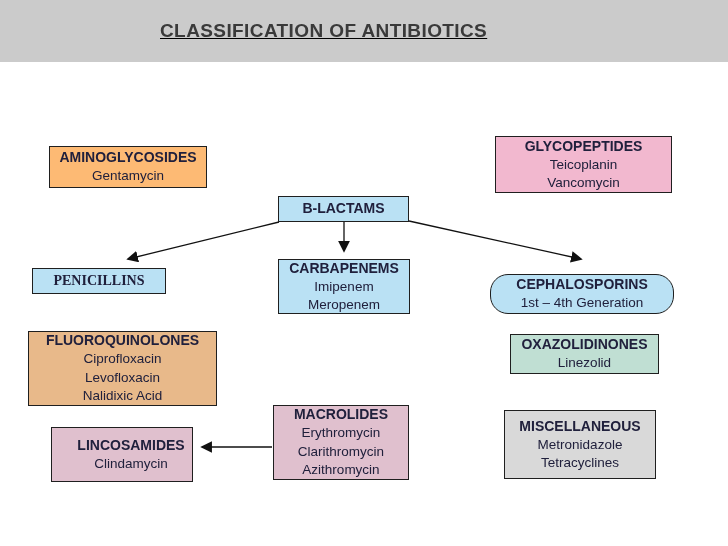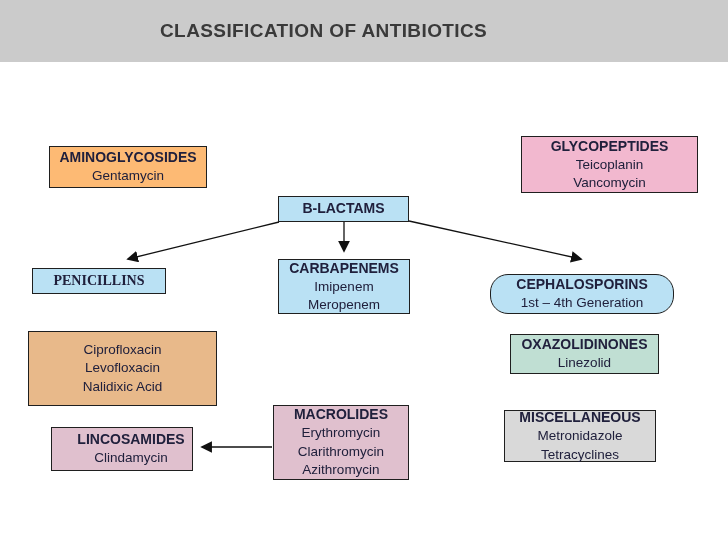--- a/index.html
+++ b/index.html
@@ -18,20 +18,21 @@
   .header-band {
     position: absolute;
     left: 0; top: 0;
     width: 728px;
     height: 62px;
     background: #cbcbcb;
     display: flex;
     align-items: center;
     box-sizing: border-box;
     padding-left: 160px;
+    text-decoration: underline;
   }
   .slide-title {
     font-size: 19px;
     font-weight: 700;
     letter-spacing: 0.4px;
     color: #3a3a3a;
   }
   .arrow-layer {
     position: absolute;
     left: 0; top: 0;
@@ -63,23 +64,23 @@
   }
   
   .n-aminoglycosides { left: 49px;  top: 146px; width: 158px; height: 42px; }
   .n-glycopeptides   { left: 495px; top: 136px; width: 177px; height: 57px; }
   .n-blactams        { left: 278px; top: 196px; width: 131px; height: 26px; }
   .n-penicillins     { left: 32px;  top: 268px; width: 134px; height: 26px; }
   .n-carbapenems     { left: 278px; top: 259px; width: 132px; height: 55px; }
   .n-cephalosporins  { left: 490px; top: 274px; width: 184px; height: 40px; border-radius: 18px; }
   .n-fluoroquinolones{ left: 28px;  top: 331px; width: 189px; height: 75px; }
   .n-oxazolidinones  { left: 510px; top: 334px; width: 149px; height: 40px; }
-  .n-lincosamides    { left: 51px;  top: 427px; width: 142px; height: 44px; padding-left: 20px; }
+  .n-lincosamides    { left: 51px;  top: 427px; width: 142px; height: 55px; padding-left: 20px; }
   .n-macrolides      { left: 273px; top: 405px; width: 136px; height: 75px; }
-  .n-miscellaneous   { left: 504px; top: 410px; width: 152px; height: 52px; }
+  .n-miscellaneous   { left: 504px; top: 410px; width: 152px; height: 69px; }
 </style>
 </head>
 <body>
 
 <div class="slide">
 
   <div class="header-band">
     <div class="slide-title">CLASSIFICATION OF ANTIBIOTICS</div>
   </div>
 
@@ -93,21 +94,21 @@
     <line x1="344" y1="222" x2="344" y2="251" stroke="#111111" stroke-width="1.3" marker-end="url(#arrowhead)"></line>
     <line x1="409" y1="221" x2="581" y2="259" stroke="#111111" stroke-width="1.3" marker-end="url(#arrowhead)"></line>
     <line x1="272" y1="447" x2="202" y2="447" stroke="#111111" stroke-width="1.3" marker-end="url(#arrowhead)"></line>
   </svg>
 
   <div class="node n-aminoglycosides" style="background: #fdba74;">
     <div class="node-title">AMINOGLYCOSIDES</div>
     <div class="node-item">Gentamycin</div>
   </div>
 
-  <div class="node n-glycopeptides" style="background: rgb(242, 184, 207); margin-left: 26px;">
+  <div class="node n-glycopeptides" style="background: rgb(242, 184, 207);">
     <div class="node-title">GLYCOPEPTIDES</div>
     <div class="node-item">Teicoplanin</div>
     <div class="node-item">Vancomycin</div>
   </div>
 
   <div class="node n-blactams" style="background: rgb(186, 225, 244);">
     <div class="node-title">B-LACTAMS</div>
   </div>
 
   <div class="node n-penicillins" style="background: rgb(186, 225, 244); font-family: Liberation Serif, serif;">
@@ -119,20 +120,21 @@
     <div class="node-item">Imipenem</div>
     <div class="node-item">Meropenem</div>
   </div>
 
   <div class="node n-cephalosporins" style="background: rgb(186, 225, 244);">
     <div class="node-title">CEPHALOSPORINS</div>
     <div class="node-item">1st – 4th Generation</div>
   </div>
 
   <div class="node n-fluoroquinolones" style="background: rgb(232, 185, 138);">
+    <div class="node-title">FLUOROQUINOLONES</div>
     <div class="node-item">Ciprofloxacin</div>
     <div class="node-item">Levofloxacin</div>
     <div class="node-item">Nalidixic Acid</div>
   </div>
 
   <div class="node n-oxazolidinones" style="background: rgb(192, 223, 211);">
     <div class="node-title">OXAZOLIDINONES</div>
     <div class="node-item">Linezolid</div>
   </div>
 

